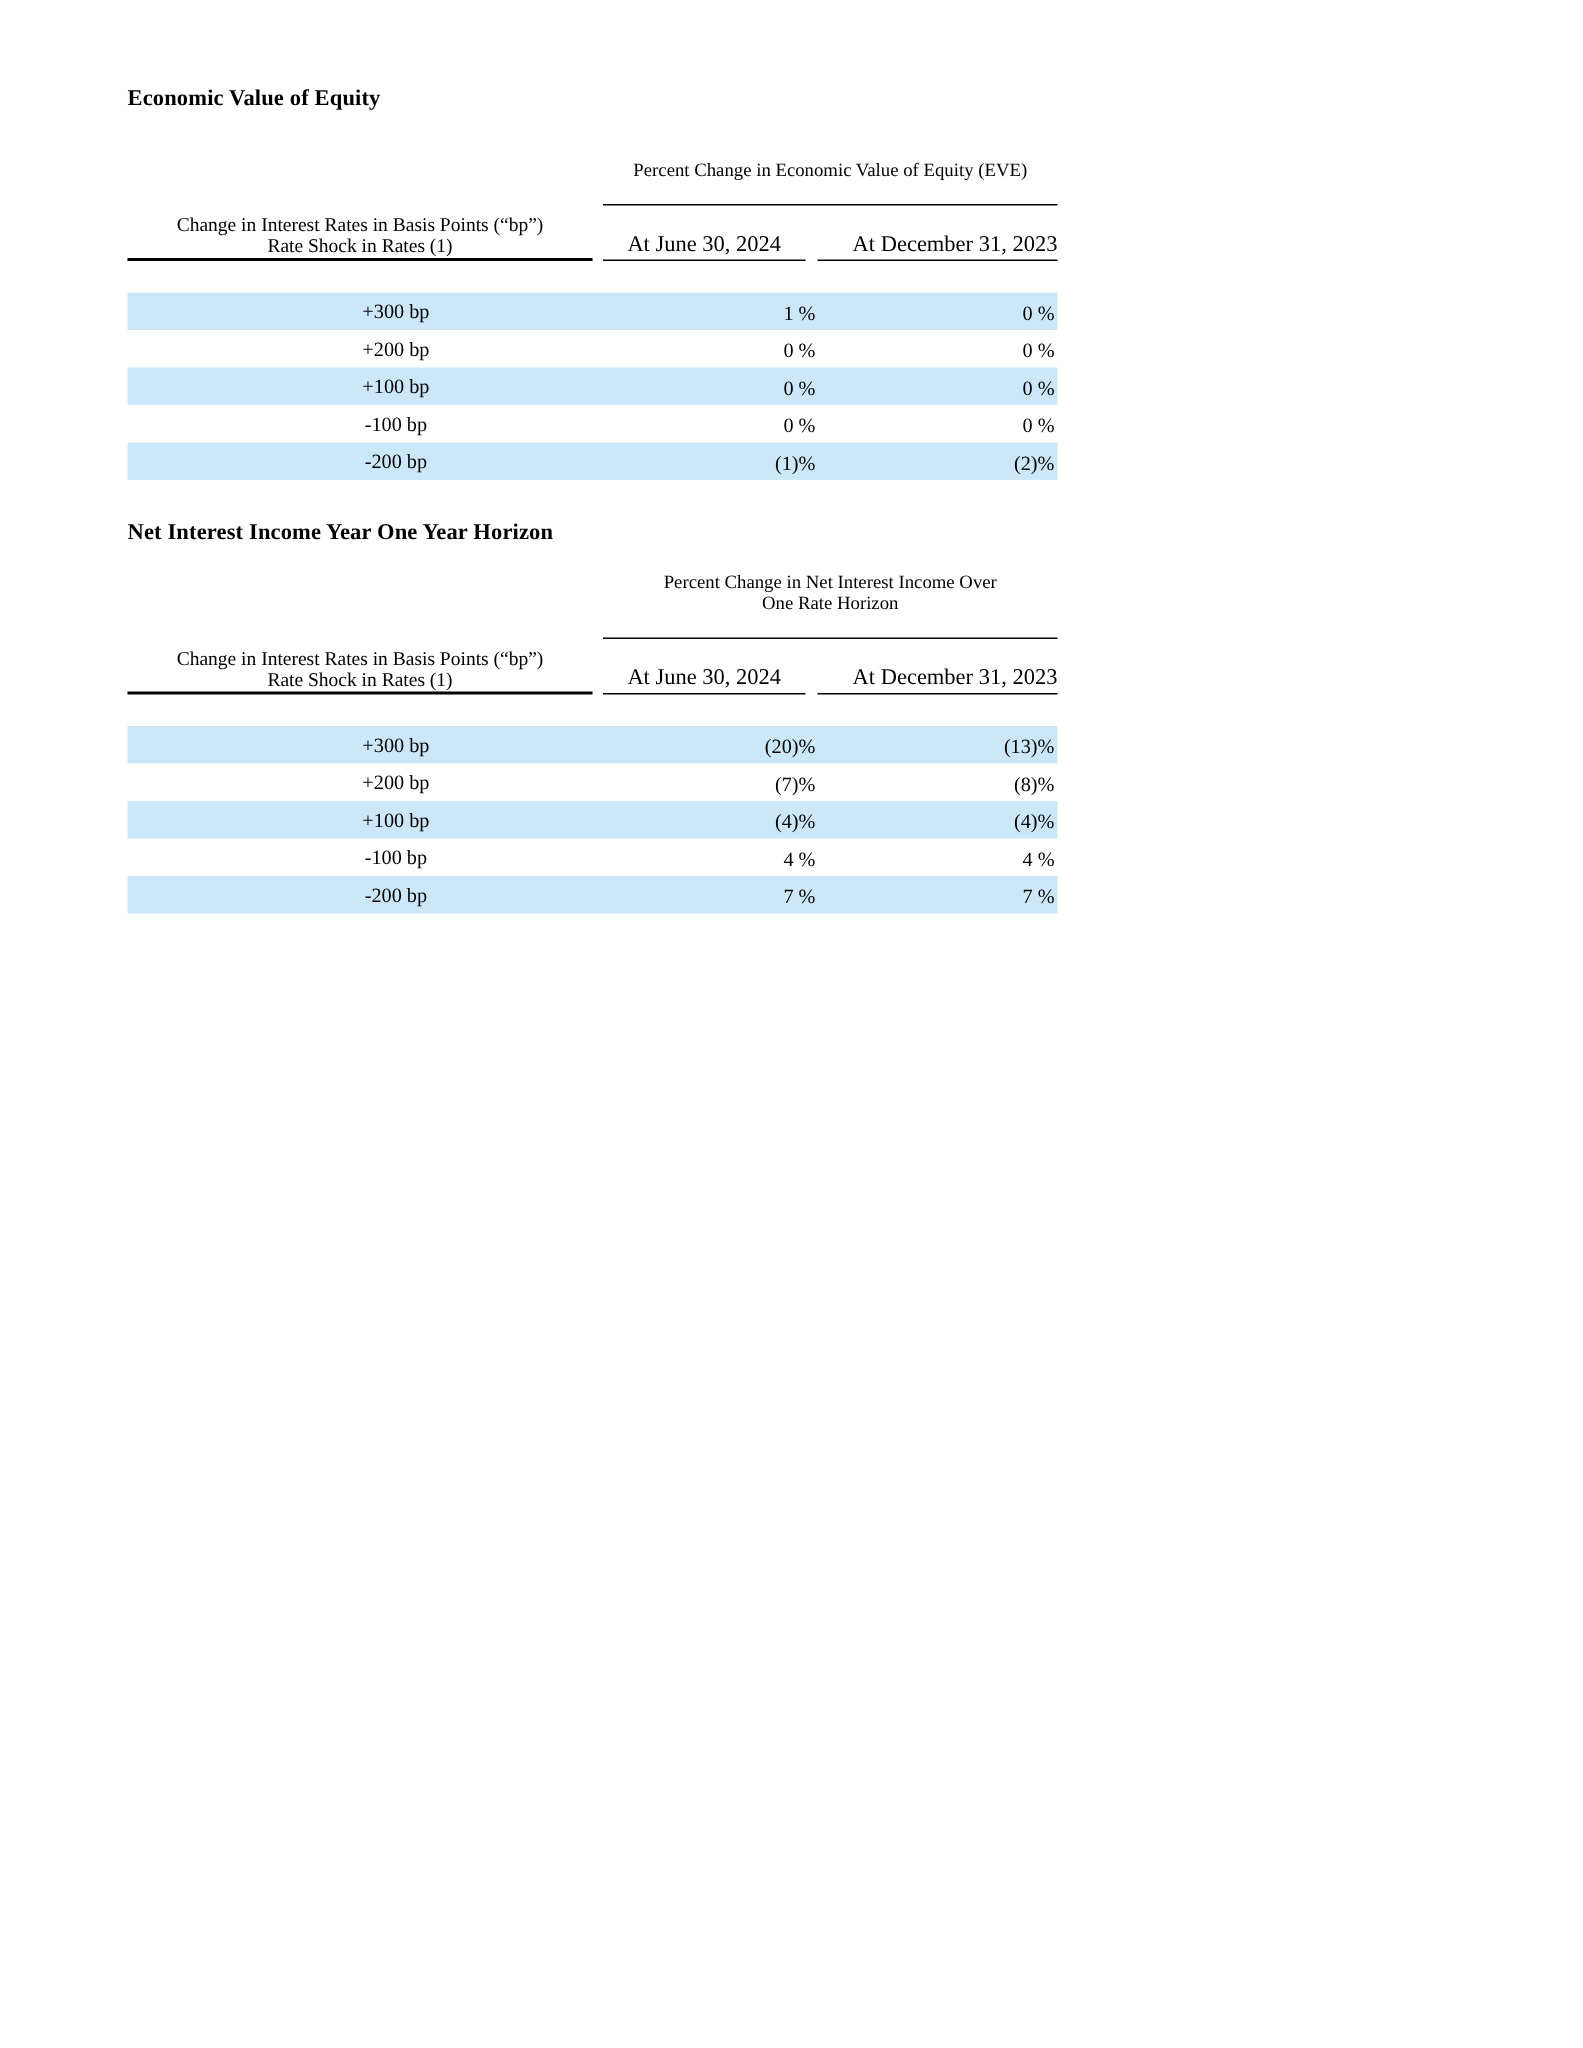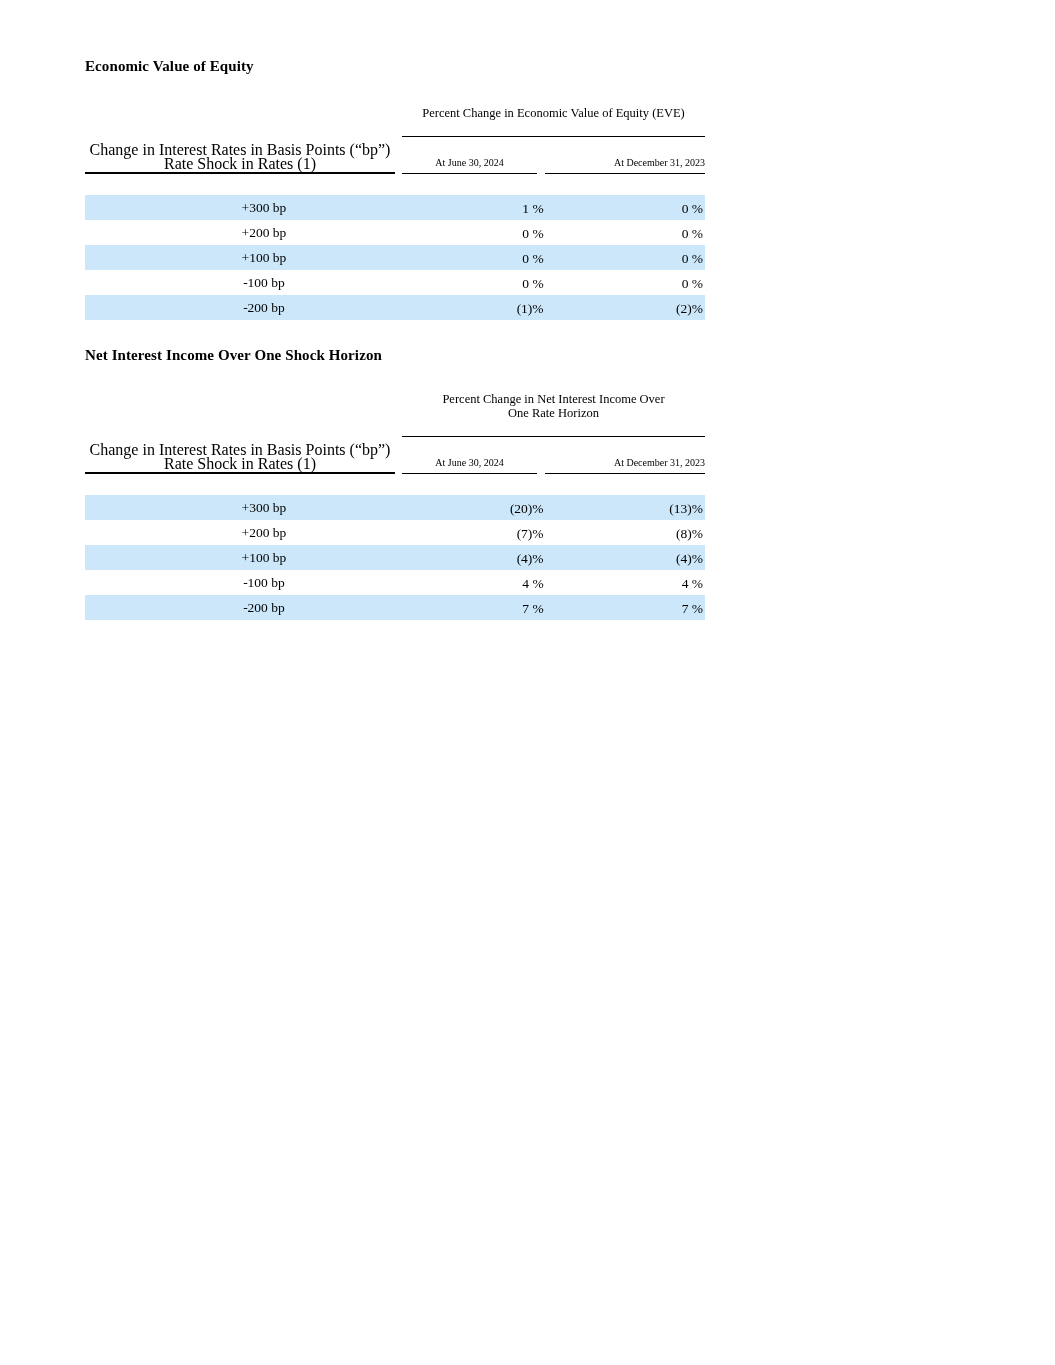--- a/index.html
+++ b/index.html
@@ -15,41 +15,41 @@
   .content { position: absolute; left: 85px; top: 0; width: 622px; padding-top: 57px; }
 
   .heading {
     font-size: 15px; line-height: 19px; font-weight: bold;
     margin: 0; letter-spacing: 0.1px;
   }
   .heading.h2 { margin-top: 26px; }
 
   .fintable { width: 620px; }
   .fintable.t1 { margin-top: 30px; }
-  .fintable.t2 { margin-top: 27px; }
+  .fintable.t2 { margin-top: 16px; }
 
   .span-row { display: flex; }
   .span-spacer { width: 317px; }
   .span-head {
     width: 303px; text-align: center;
     font-size: 12.5px; line-height: 14px;
     border-bottom: 1px solid #000;
     padding-bottom: 16px;
   }
 
   .head-row { display: flex; align-items: flex-end; margin-top: 6px; }
   .h-label {
     width: 310px; text-align: center;
-    font-size: 16px; line-height: 14px;
+    font-size: 13px; line-height: 14px;
     border-bottom: 2.5px solid #000;
     padding-bottom: 1px;
   }
   .hg1 { width: 7px; } .hg2 { width: 8px; }
   .h-col {
-    text-align: center; font-size: 10px; line-height: 14px;
+    text-align: center; font-size: 15px; line-height: 14px;
     border-bottom: 1.5px solid #000;
     padding-bottom: 3px;
   }
   .h-col.c1 { width: 135px; }
   .h-col.c2 { width: 160px; text-align: right; }
 
   .rows { margin-top: 21px; }
   .trow { display: flex; height: 25px; align-items: center; padding-left: 32px; }
   .c-label { width: 310px; text-align: center; font-size: 13.5px; }
   .g1 { width: 7px; } .g2 { width: 8px; }
@@ -119,21 +119,21 @@
         <div class="trow shade" style="background: rgb(203, 231, 249);">
           <div class="c-label">-200 bp</div>
           <div class="g1"></div>
           <div class="c-val v1">(1)%</div>
           <div class="g2"></div>
           <div class="c-val v2">(2)%</div>
         </div>
       </div>
     </div>
 
-    <h2 class="heading h2">Net Interest Income Over One Shock Horizon</h2>
+    <h2 class="heading h2">Net Interest Income Year One Year Horizon</h2>
 
     <div class="fintable t2">
       <div class="span-row">
         <div class="span-spacer"></div>
         <div class="span-head">
           <div>Percent Change in Net Interest Income Over</div>
           <div>One Rate Horizon</div>
         </div>
       </div>
       <div class="head-row">

